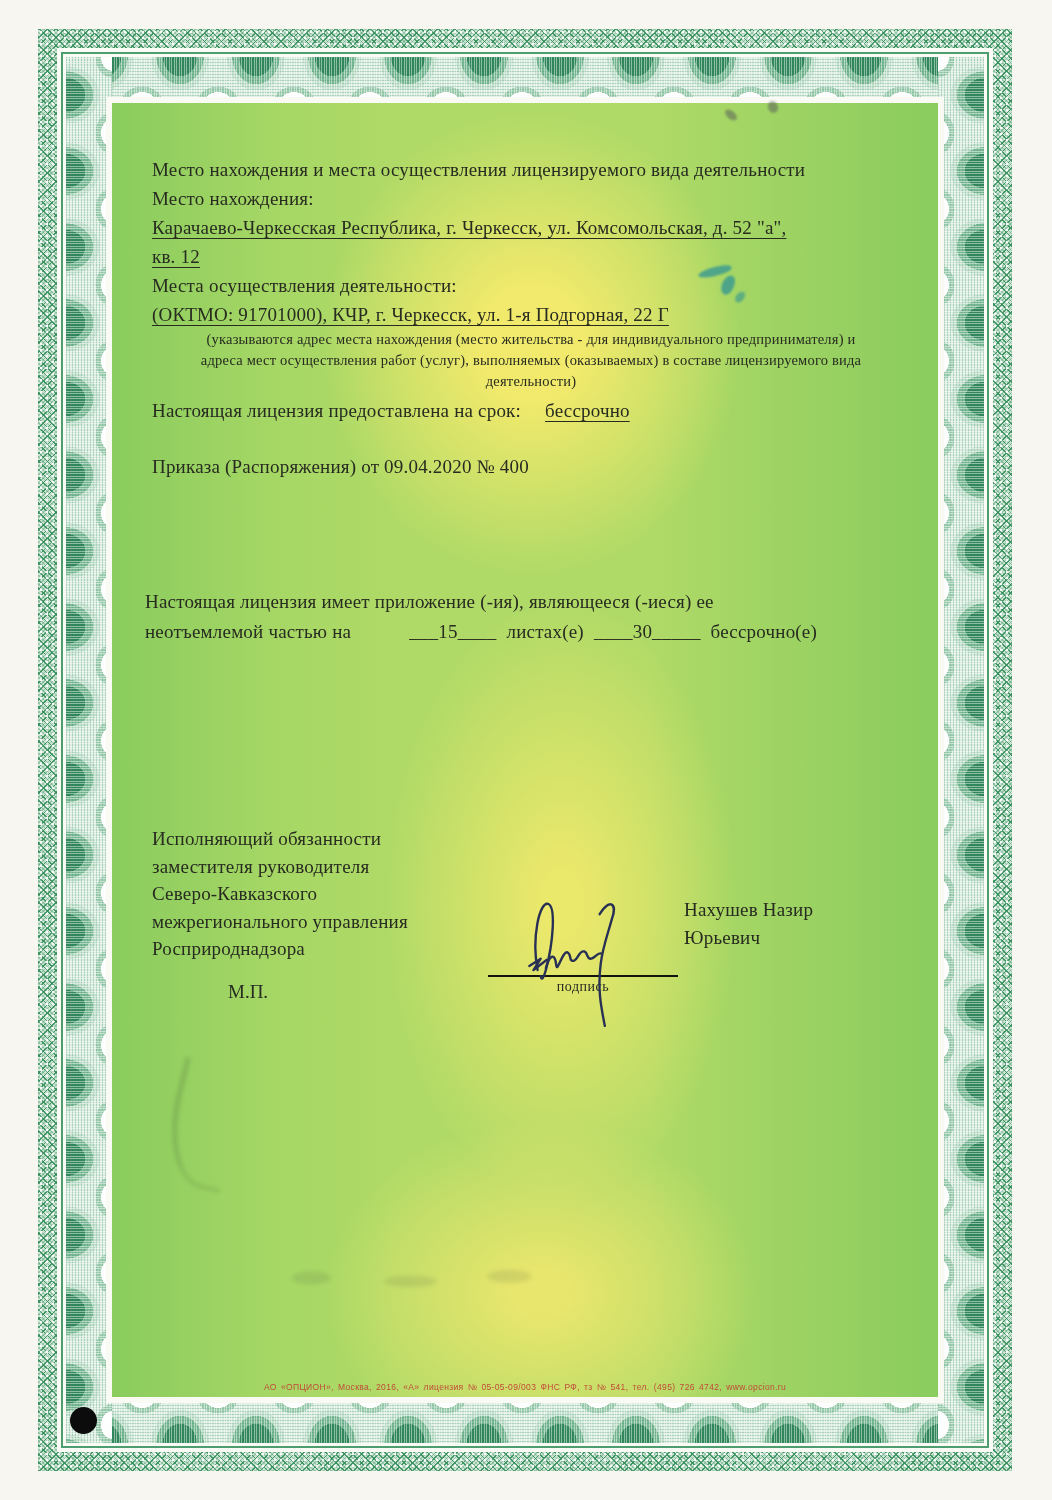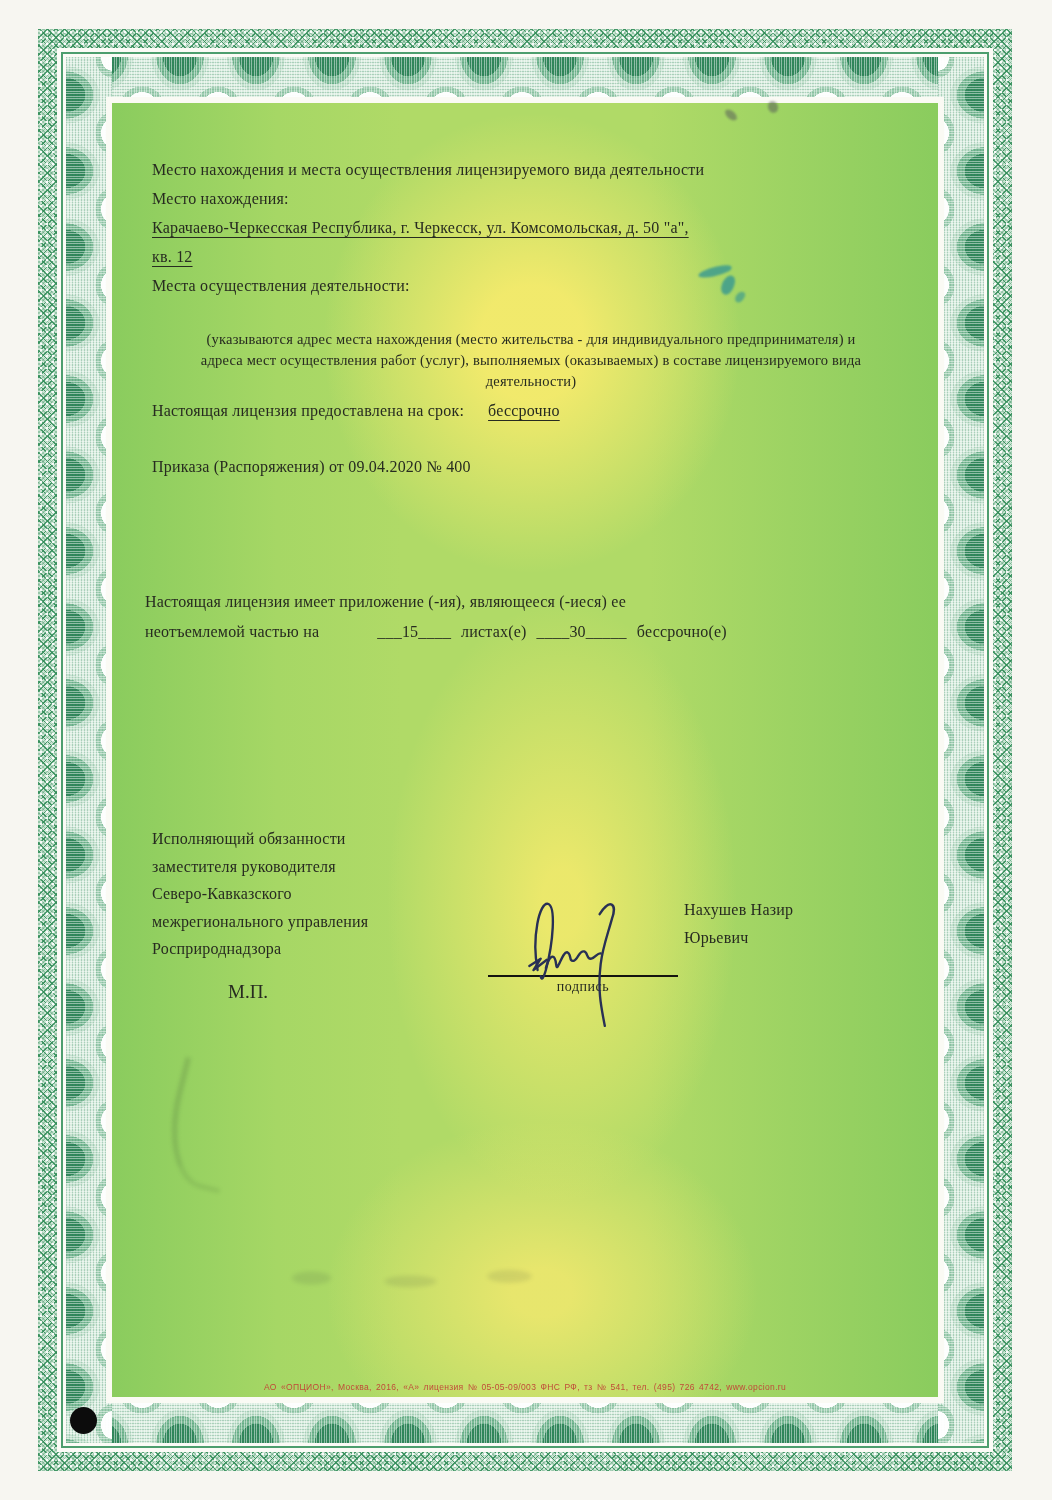--- a/index.html
+++ b/index.html
@@ -66,21 +66,21 @@
   .content{
     position:absolute; inset:46px; z-index:2;
     box-shadow:0 0 0 6px #fafaf4;
     background-color:#8acc5e;
     background-image:
       radial-gradient(ellipse 290px 320px at 420px 240px, rgba(243,234,108,.97) 18%, rgba(243,234,108,0) 72%),
       radial-gradient(ellipse 250px 430px at 450px 800px, rgba(243,234,108,.88) 8%, rgba(243,234,108,0) 70%),
       radial-gradient(ellipse 300px 240px at 430px 1190px, rgba(241,232,110,.85) 10%, rgba(241,232,110,0) 72%),
       linear-gradient(90deg,#8acc5e,#a6d765 20%,#b0da67 35%,#b0da67 65%,#9dd363 82%,#8acc5e);
   }
-  .tb{position:absolute; font-size:16px; line-height:29px; letter-spacing:.2px;}
+  .tb{position:absolute; font-size:19px; line-height:29px; letter-spacing:.2px;}
   .u{text-decoration:underline; text-underline-offset:4px; text-decoration-thickness:1.3px;}
   .addr{left:40px; top:52px; width:760px;}
   .note{left:24px; top:226px; width:790px; text-align:center; font-size:14.5px; line-height:21px;}
   .term{left:40px; top:293px; width:760px;}
   .term .val{margin-left:24px;}
   .basis{left:40px; top:349px; width:780px; line-height:30px;}
   .attach{left:33px; top:484px; width:780px; line-height:30px;}
   .attach .gapsp{margin-left:58px;}
   .attach .sp{margin-left:10px;}
   .signer{left:40px; top:722px; width:330px; line-height:27.5px;}
@@ -124,23 +124,24 @@
           <div class="gs gs-top"></div>
           <div class="gs gs-bottom"></div>
           <div class="gs gs-left"></div>
           <div class="gs gs-right"></div>
 
           <div class="content">
 
             <div class="tb addr">
               <div>Место нахождения и места осуществления лицензируемого вида деятельности</div>
               <div>Место нахождения:</div>
-              <div class="u">Карачаево-Черкесская Республика, г. Черкесск, ул. Комсомольская, д. 50 "а",</div>
+              <div class="u">Карачаево-Черкесская Республика, г. Черкесск, ул. Комсомольская, д. 52 "а",</div>
               <div class="u">кв. 12</div>
               <div>Места осуществления деятельности:</div>
+              <div class="u">(ОКТМО: 91701000), КЧР, г. Черкесск, ул. 1-я Подгорная, 22 Г</div>
             </div>
 
             <div class="tb term">
               <span>Настоящая лицензия предоставлена на срок:</span><span class="u val">бессрочно</span>
             </div>
 
             <div class="tb note">
               <div>(указываются адрес места нахождения (место жительства - для индивидуального предпринимателя) и</div>
               <div>адреса мест осуществления работ (услуг), выполняемых (оказываемых) в составе лицензируемого вида</div>
               <div>деятельности)</div>

